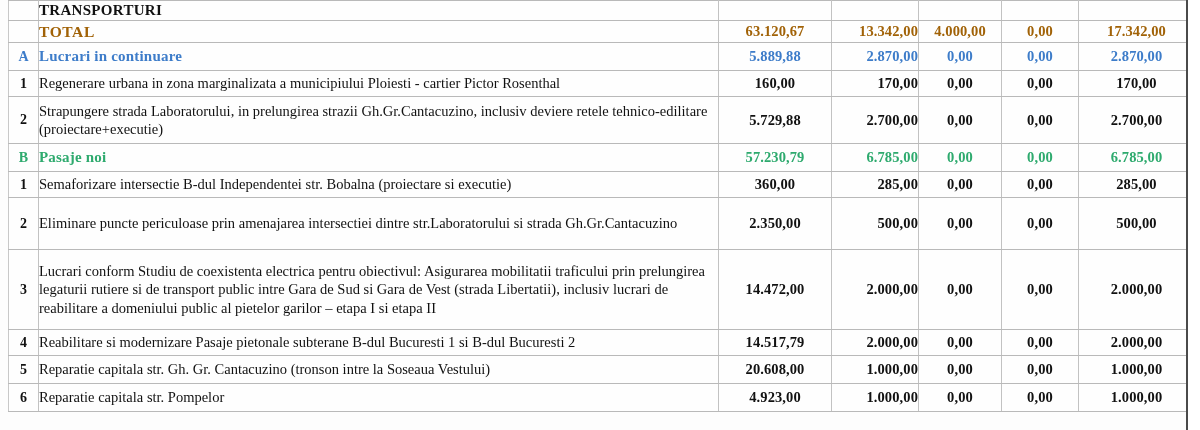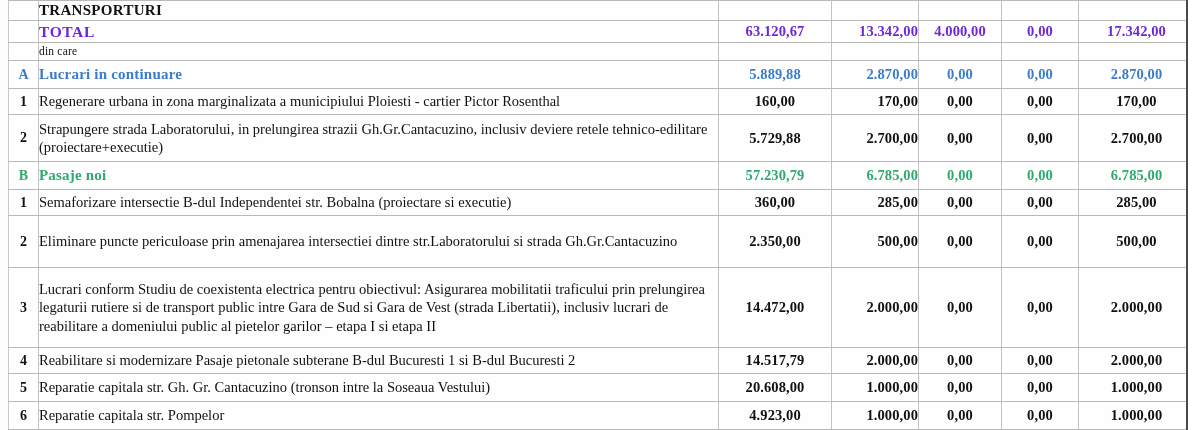--- a/index.html
+++ b/index.html
@@ -69,21 +69,21 @@
     font-size: 14.5px;
     letter-spacing: 0.1px;
   }
   td.n1 { width: 113px; border-right: 2px solid #4a4a4a; margin-top: 36px; }
   td.n2 { width: 87px;  border-right: 2px solid #4a4a4a; text-align: right; }
   td.n3 { width: 83px;  border-right: 2px solid #4a4a4a; text-align: center; }
   td.n4 { width: 77px;  border-right: 2px solid #4a4a4a; }
   td.n5 { width: 116px; border-right: 2px solid #4a4a4a; }
 
   
-  .c-red    { color: #6d28d9; }
+  .c-red    { color: #a16207; }
   .c-blue   { color: #3d7cc9; }
   .c-green  { color: #2eaa6e; }
   .c-black  { color: #111111; }
 
   
   .r-title td.desc {
     font-weight: bold;
     font-size: 15px;
     letter-spacing: 0.3px;
   }
@@ -178,31 +178,20 @@
           <td class="idx c-red"></td>
           <td class="desc c-red">
             <span class="desc-text">TOTAL</span>
           </td>
           <td class="num n1 c-red">63.120,67</td>
           <td class="num n2 c-red">13.342,00</td>
           <td class="num n3 c-red">4.000,00</td>
           <td class="num n4 c-red">0,00</td>
           <td class="num n5 c-red">17.342,00</td>
         </tr>
-        <tr class="r-dincare h-dincare">
-          <td class="idx c-black"></td>
-          <td class="desc c-black">
-            <span class="desc-text">din care</span>
-          </td>
-          <td class="num n1 c-black"></td>
-          <td class="num n2 c-black"></td>
-          <td class="num n3 c-black"></td>
-          <td class="num n4 c-black"></td>
-          <td class="num n5 c-black"></td>
-        </tr>
         <tr class="r-section h-sec">
           <td class="idx c-blue">A</td>
           <td class="desc c-blue">
             <span class="desc-text">Lucrari in continuare</span>
           </td>
           <td class="num n1 c-blue">5.889,88</td>
           <td class="num n2 c-blue">2.870,00</td>
           <td class="num n3 c-blue">0,00</td>
           <td class="num n4 c-blue">0,00</td>
           <td class="num n5 c-blue">2.870,00</td>

